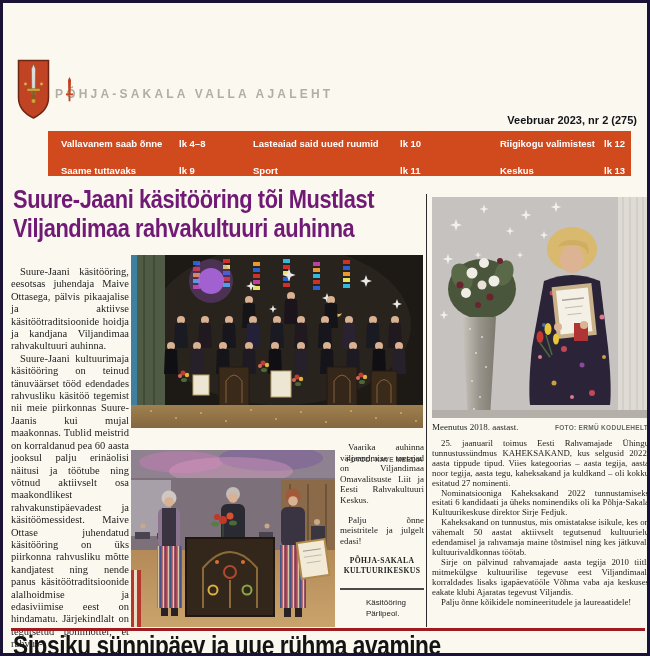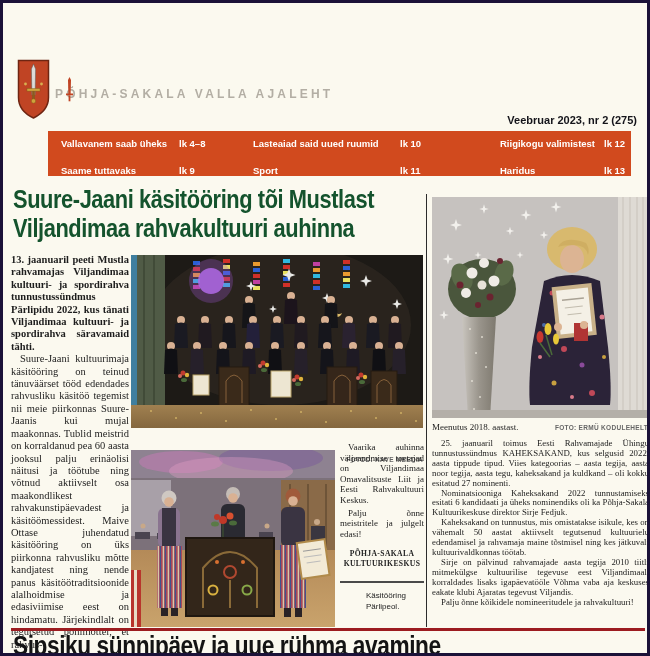--- a/index.html
+++ b/index.html
@@ -16,34 +16,34 @@
            text-shadow:3px 3px 0 #c9c5bd,5px 5px 4px rgba(60,60,60,.25);white-space:nowrap;}
   .issue{position:absolute;right:10px;top:111px;font-size:11px;font-weight:bold;color:#14141a;}
   
   .navbar{position:absolute;left:45px;top:128px;width:583px;height:45px;background:#d14a1e;}
   .navbar span{position:absolute;color:#fff;font-size:9.5px;font-weight:bold;white-space:nowrap;}
   .nv-r1{top:7px;} .nv-r2{top:34px;}
   .nv-l1{left:13px;} .nv-p1{left:131px;}
   .nv-l2{left:205px;} .nv-p2{left:352px;}
   .nv-l3{left:452px;} .nv-p3{left:556px;}
   
-  .headline{position:absolute;left:10px;top:182px;color:#14532d;}
+  .headline{position:absolute;left:10px;top:182px;color:#701a75;}
   .h-line{display:block;font-size:26px;line-height:29px;font-weight:bold;letter-spacing:-.5px;
           white-space:nowrap;transform:scaleX(.84);transform-origin:0 0;}
   
   .serif{font-family:"Liberation Serif",serif;text-align:justify;}
   .col-left{position:absolute;left:8px;top:251px;width:118px;font-size:10.5px;line-height:12.4px;}
   .col-left p{margin:0;}
   .col-left p.lede{font-weight:bold;}
   .col-left p.ind{text-indent:9px;}
   .col-left p.gap{margin-top:12px;}
   .col-mid{position:absolute;left:337px;top:439px;width:84px;font-size:9px;line-height:10.6px;}
   .col-mid p{margin:0;}
   .col-mid p.ind{text-indent:8px;}
-  .col-mid p.gap{margin-top:2px;}
+  .col-mid p.gap{margin-top:9px;}
   .signature{margin-top:10px;text-align:center;font-family:Liberation Serif, serif;
              font-size:7.6px;font-weight:bold;line-height:10px;letter-spacing:.4px;color:#222;}
   .mid-divider{margin-top:12px;height:2px;background:#4a4a4a;width:100%;}
   .photo2-caption{margin-top:8px;font-family:"Liberation Sans",sans-serif;font-size:8px;
              text-align:left;color:#222;margin-left:26px;}
   .col-right{position:absolute;left:429px;top:436px;width:217px;font-size:8.8px;line-height:9.9px;}
   .col-right p{margin:0;text-indent:9px;}
   
   .photo{position:absolute;overflow:hidden;background:#222;}
   .photo svg{display:block;}
@@ -84,41 +84,41 @@
   <div class="tagline-sword">
     <svg viewBox="0 0 9 26" width="9" height="26">
       <polygon points="4.5,0 6,3 5.6,18 3.4,18 3,3" fill="#c04424"></polygon>
       <rect x="1" y="16.5" width="7" height="1.8" fill="#c04424"></rect>
       <rect x="3.6" y="18.3" width="1.8" height="6" fill="#c04424"></rect>
     </svg>
   </div>
   <div class="issue">Veebruar 2023, nr 2 (275)</div>
 
   <nav class="navbar">
-    <span class="nv-r1 nv-l1">Vallavanem saab üheks</span>
+    <span class="nv-r1 nv-l1">Vallavanem saab õnne</span>
     <span class="nv-r1 nv-p1">lk 4–8</span>
     <span class="nv-r2 nv-l1">Saame tuttavaks</span>
     <span class="nv-r2 nv-p1">lk 9</span>
     <span class="nv-r1 nv-l2">Lasteaiad said uued ruumid</span>
     <span class="nv-r1 nv-p2">lk 10</span>
     <span class="nv-r2 nv-l2">Sport</span>
     <span class="nv-r2 nv-p2">lk 11</span>
     <span class="nv-r1 nv-l3">Riigikogu valimistest</span>
     <span class="nv-r1 nv-p3">lk 12</span>
-    <span class="nv-r2 nv-l3">Haridus</span>
+    <span class="nv-r2 nv-l3">Keskus</span>
     <span class="nv-r2 nv-p3">lk 13</span>
   </nav>
 
   <h1 class="headline" style="margin:0;">
     <span class="h-line">Suure-Jaani käsitööring tõi Mustlast</span>
     <span class="h-line">Viljandimaa rahvakultuuri auhinna</span>
   </h1>
 
   <div class="col-left serif">
-    <p class="lede">13. jaanuaril peeti Mustla rahvamajas Viljandimaa kultuuri- ja spordirahva tunnustussündmus Pärlipidu 2022, kus tänati Viljandimaa kultuuri- ja spordirahva säravamaid tähti.</p>
+    <p class="ind gap">Suure-Jaani käsitööring, eesotsas juhendaja Maive Ottasega, pälvis pikaajalise ja aktiivse käsitöötraditsioonide hoidja ja kandjana Viljandimaa rahvakultuuri auhinna.</p>
     <p class="ind">Suure-Jaani kultuurimaja käsitööring on teinud tänuväärset tööd edendades rahvusliku käsitöö tegemist nii meie piirkonnas Suure-Jaanis kui mujal maakonnas. Tublid meistrid on korraldanud pea 60 aasta jooksul palju erinäolisi näitusi ja töötube ning võtnud aktiivselt osa maakondlikest rahvakunstipäevadest ja käsitöömessidest. Maive Ottase juhendatud käsitööring on üks piirkonna rahvusliku mõtte kandjatest ning nende panus käsitöötraditsioonide alalhoidmise ja edasiviimise eest on hindamatu. Järjekindlalt on tegutsetud põhimõttel, et rahvus-</p>
   </div>
 
   <figure class="photo photo1" style="margin:0;">
     <svg viewBox="0 0 292 173" width="292" height="173">
       <defs>
         <g id="pp">
             <circle r="4" cy="-13" fill="#d9b193"></circle>
             <path d="M-6,-9 Q0,-12 6,-9 L7,15 H-7 Z" fill="currentColor"></path>
           </g>
@@ -479,21 +479,21 @@
   <div class="caprow caprow3">
     <span class="cap">Meenutus 2018. aastast.</span>
     <span class="credit">FOTO: ERMÜ KODULEHELT</span>
   </div>
 
   <div class="col-right serif">
     <p>25. jaanuaril toimus Eesti Rahvamajade Ühingu tunnustussündmus KAHEKSAKAND, kus selgusid 2022. aasta tippude tipud. Viies kategoorias – aasta tegija, aasta noor tegija, aasta tegu, kaheksakand ja kuldkand – oli kokku esitatud 27 nominenti.</p>
     <p>Nominatsiooniga Kaheksakand 2022 tunnustamiseks esitati 6 kandidaati ja üheks nominendiks oli ka Põhja-Sakala Kultuurikeskuse direktor Sirje Fedjuk.</p>
     <p>Kaheksakand on tunnustus, mis omistatakse isikule, kes on vähemalt 50 aastat aktiivselt tegutsenud kultuurielu edendamisel ja rahvamaja maine tõstmisel ning kes jätkuvalt kultuurivaldkonnas töötab.</p>
     <p>Sirje on pälvinud rahvamajade aasta tegija 2010 tiitli mitmekülgse kultuurilise tegevuse eest Viljandimaal, korraldades lisaks igapäevatööle Võhma vaba aja keskuses eakate klubi Ajaratas tegevust Viljandis.</p>
-    <p>Palju õnne kõikidele nomineeritudele ja rahvakultuuri!</p>
+    <p>Palju õnne kõikidele nomineeritudele ja laureaatidele!</p>
   </div>
 
   <div class="bottom-rule"></div>
   <h2 class="bottom-headline" style="margin:0;">
     <span class="h-line" style="font-size:27px;line-height:29px;">Sipsiku sünnipäev ja uue rühma avamine</span>
   </h2>
   <div class="strip"></div>
 
 </div>
 

